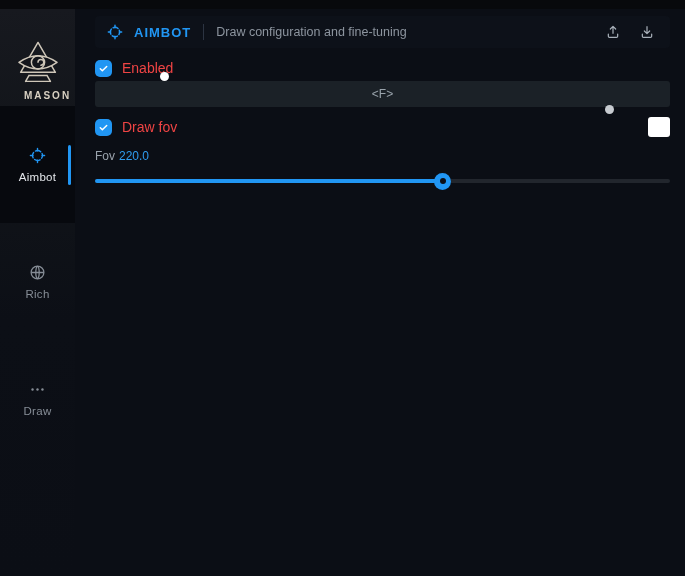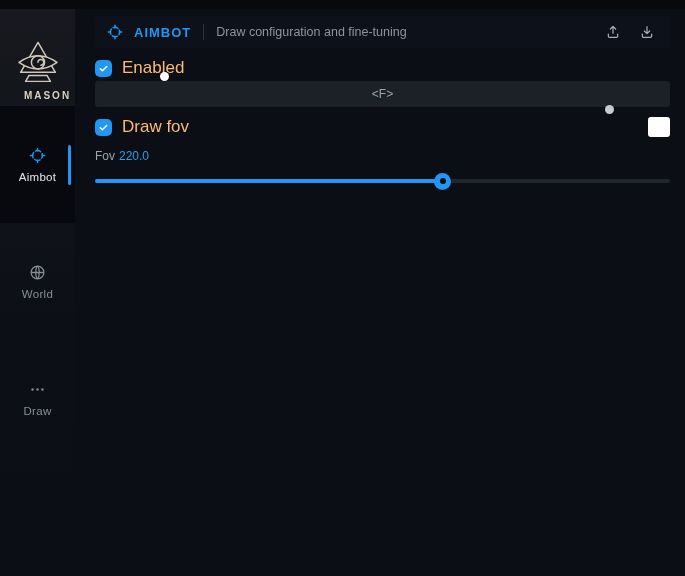--- a/index.html
+++ b/index.html
@@ -50,21 +50,21 @@
     color:#a9b1ba; display:flex; align-items:center; justify-content:center; cursor:pointer;
   }
   .icon-btn svg { width:16px; height:16px; }
 
   .check-row { display:flex; align-items:center; gap:10px; margin-top:11px; height:18px; }
   .checkbox {
     width:17px; height:17px; background:#2196f3; border-radius:5px; flex:none;
     display:flex; align-items:center; justify-content:center; cursor:pointer;
   }
   .checkbox svg { width:11px; height:11px; }
-  .check-label { color:#fdba74; font-size:17px; }
+  .check-label { color:#ef4444; font-size:14px; }
 
   .field-label { color:#9aa3ac; font-size:12px; margin-top:10px; }
   .bind-field {
     margin-top:4px; height:26px; background:#1b2127; border-radius:3px;
     display:flex; align-items:center; justify-content:center;
     color:#99a3ab; font-size:12px; cursor:pointer;
   }
 
   .swatch { width:22px; height:20px; border-radius:3px; margin-left:auto; cursor:pointer; }
 
@@ -113,21 +113,21 @@
       <span class="nav-label">Aimbot</span>
       <span class="accent-bar"></span>
     </div>
 
 
     <div class="nav-item">
       <svg viewBox="0 0 24 24" fill="none" stroke="currentColor" stroke-width="1.8">
         <circle cx="12" cy="12" r="9"></circle>
         <path d="M3 12h18M12 3c3.2 2.6 3.2 15.4 0 18M12 3c-3.2 2.6-3.2 15.4 0 18"></path>
       </svg>
-      <span class="nav-label">World</span>
+      <span class="nav-label">Rich</span>
 
     </div>
 
     <div class="nav-item">
       <svg viewBox="0 0 24 24" fill="currentColor" stroke="none">
         <circle cx="5" cy="12" r="1.7"></circle>
           <circle cx="12" cy="12" r="1.7"></circle>
           <circle cx="19" cy="12" r="1.7"></circle>
       </svg>
       <span class="nav-label">Draw</span>

